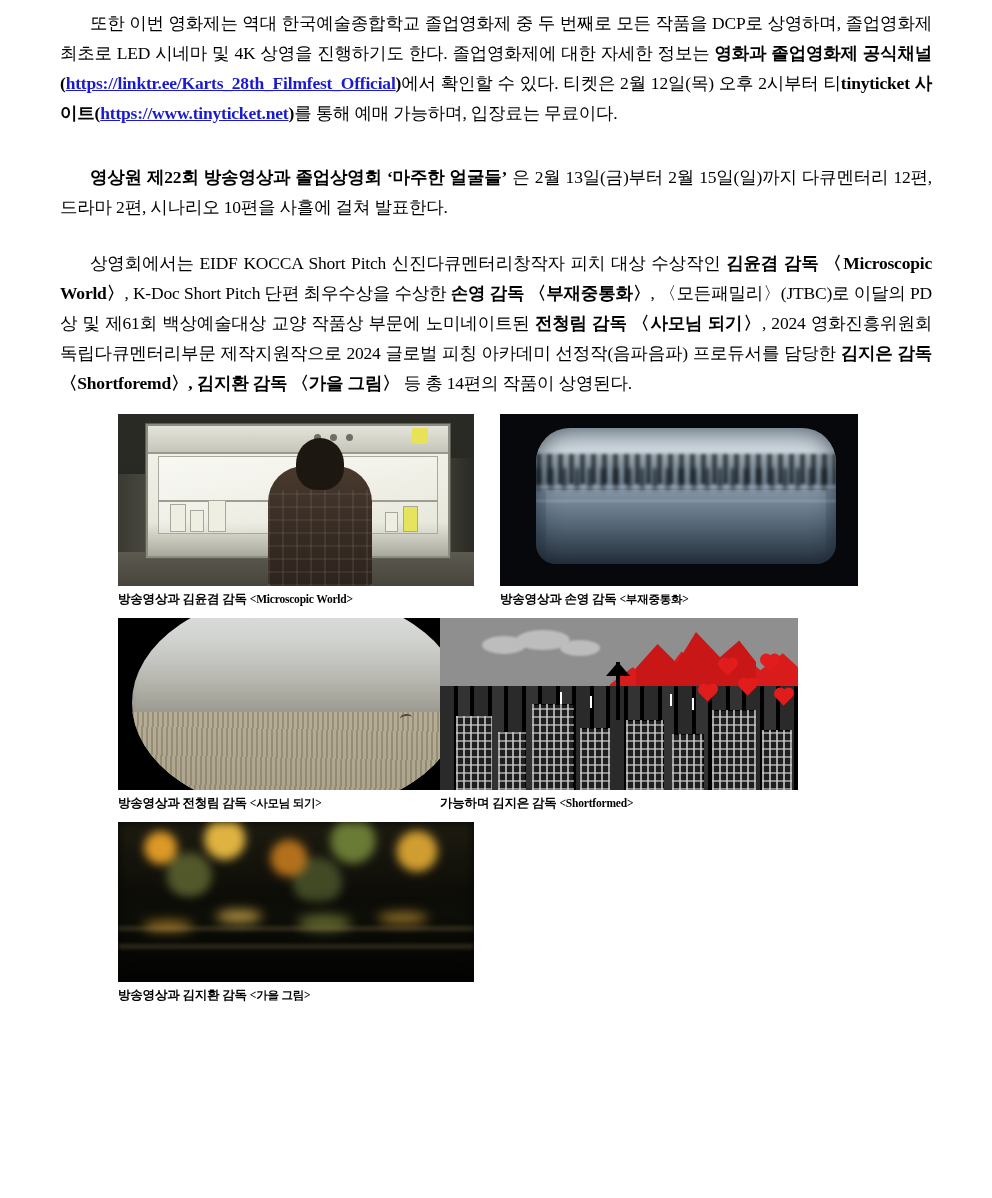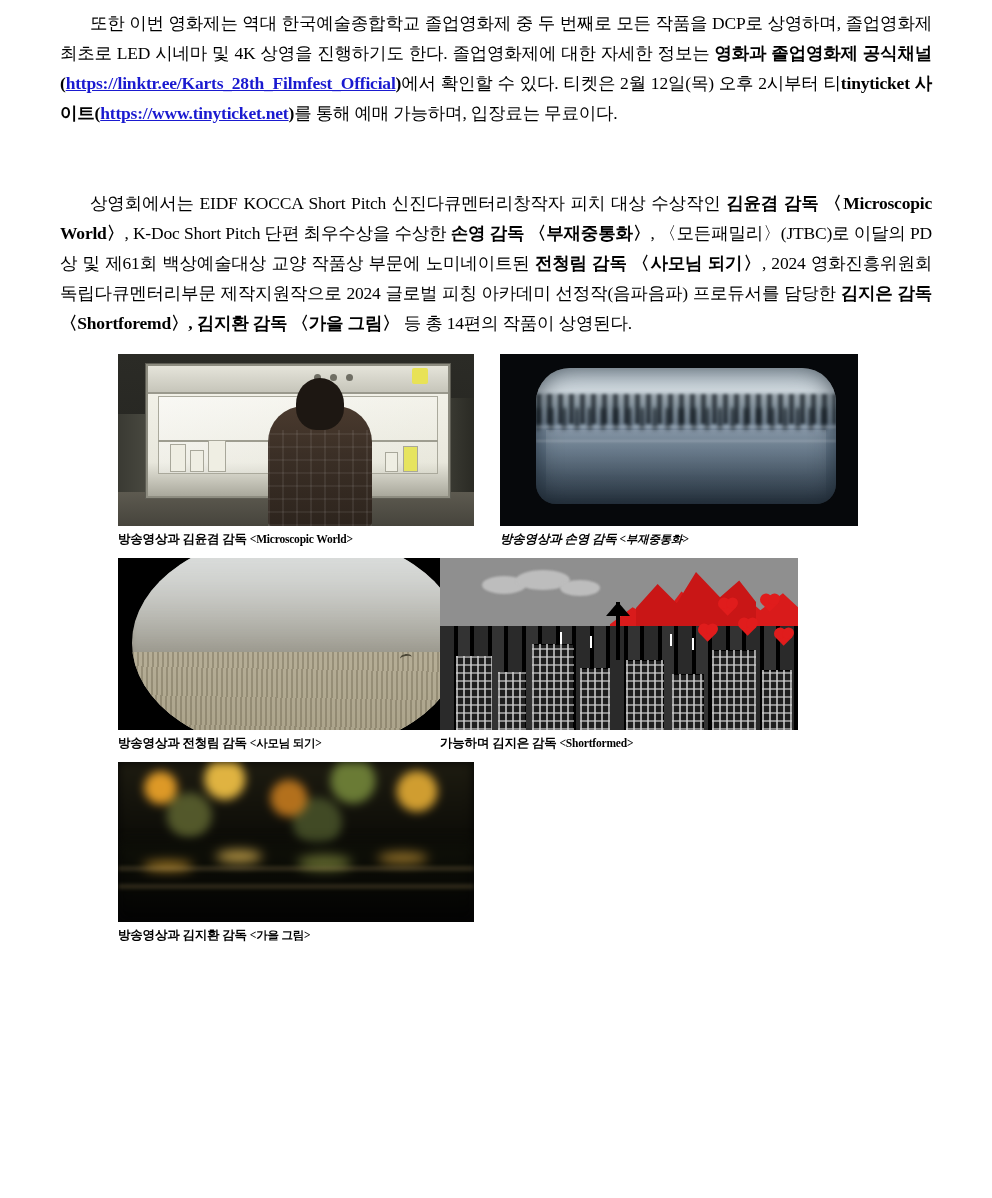--- a/index.html
+++ b/index.html
@@ -292,20 +292,23 @@
 <body>
 
 <div class="page">
 
   <p class="para">
     <span>또한 이번 영화제는 역대 한국예술종합학교 졸업영화제 중 두 번째로 모든 작품을 DCP로 상영하며, 졸업영화제 최초로 LED 시네마 및 4K 상영을 진행하기도 한다. 졸업영화제에 대한 자세한 정보는 </span><span class="b">영화과 졸업영화제 공식채널(</span><a class="link" href="#">https://linktr.ee/Karts_28th_Filmfest_Official</a><span class="b">)</span><span>에서 확인할 수 있다. 티켓은 2월 12일(목) 오후 2시부터 티</span><span class="b">tinyticket 사이트(</span><a class="link" href="#">https://www.tinyticket.net</a><span class="b">)</span><span>를 통해 예매 가능하며, 입장료는 무료이다.</span>
   </p>
 
   <div class="gap-lg"></div>
 
+  <p class="para">
+    <span class="b">영상원 제22회 방송영상과 졸업상영회 ‘마주한 얼굴들’</span><span> 은 2월 13일(금)부터 2월 15일(일)까지 다큐멘터리 12편, 드라마 2편, 시나리오 10편을 사흘에 걸쳐 발표한다.</span>
+  </p>
 
   <div class="gap-md"></div>
 
   <p class="para">
     <span>상영회에서는 EIDF KOCCA Short Pitch 신진다큐멘터리창작자 피치 대상 수상작인 </span><span class="b">김윤겸 감독 〈Microscopic World〉</span><span>, K-Doc Short Pitch 단편 최우수상을 수상한 </span><span class="b">손영 감독 〈부재중통화〉</span><span>, 〈모든패밀리〉(JTBC)로 이달의 PD상 및 제61회 백상예술대상 교양 작품상 부문에 노미네이트된 </span><span class="b">전청림 감독 〈사모님 되기〉</span><span>, 2024 영화진흥위원회 독립다큐멘터리부문 제작지원작으로 2024 글로벌 피칭 아카데미 선정작(음파음파) 프로듀서를 담당한 </span><span class="b">김지은 감독 〈Shortforemd〉, 김지환 감독 〈가을 그림〉</span><span> 등 총 14편의 작품이 상영된다.</span>
   </p>
 
   <div class="figs">
 
     <div class="fig-row" style="margin-left:58px;">
@@ -329,21 +332,21 @@
             <div class="bottle" style="right:50px; width:11px; height:18px;"></div>
           </div>
           <div class="hazard"></div>
           <div class="person"></div>
           <div class="plaid"></div>
           <div class="head"></div>
         </div>
         <div class="cap"><span>방송영상과 김윤겸 감독 </span><span class="tt">&lt;Microscopic World&gt;</span></div>
       </div>
 
-      <div class="fig" style="width:358px; margin-left:26px;font-style:italic;">
+      <div class="fig" style="width:358px; margin-left:26px;">
         <div class="thumb img-window">
           <div class="pane">
             <div class="trees"></div>
             <div class="trees2"></div>
             <div class="frostline" style="top:58px;"></div>
             <div class="frostline" style="top:72px;"></div>
             <div class="reflect"></div>
           </div>
         </div>
         <div class="cap"><span>방송영상과 손영 감독 </span><span class="tt">&lt;부재중통화&gt;</span></div>

